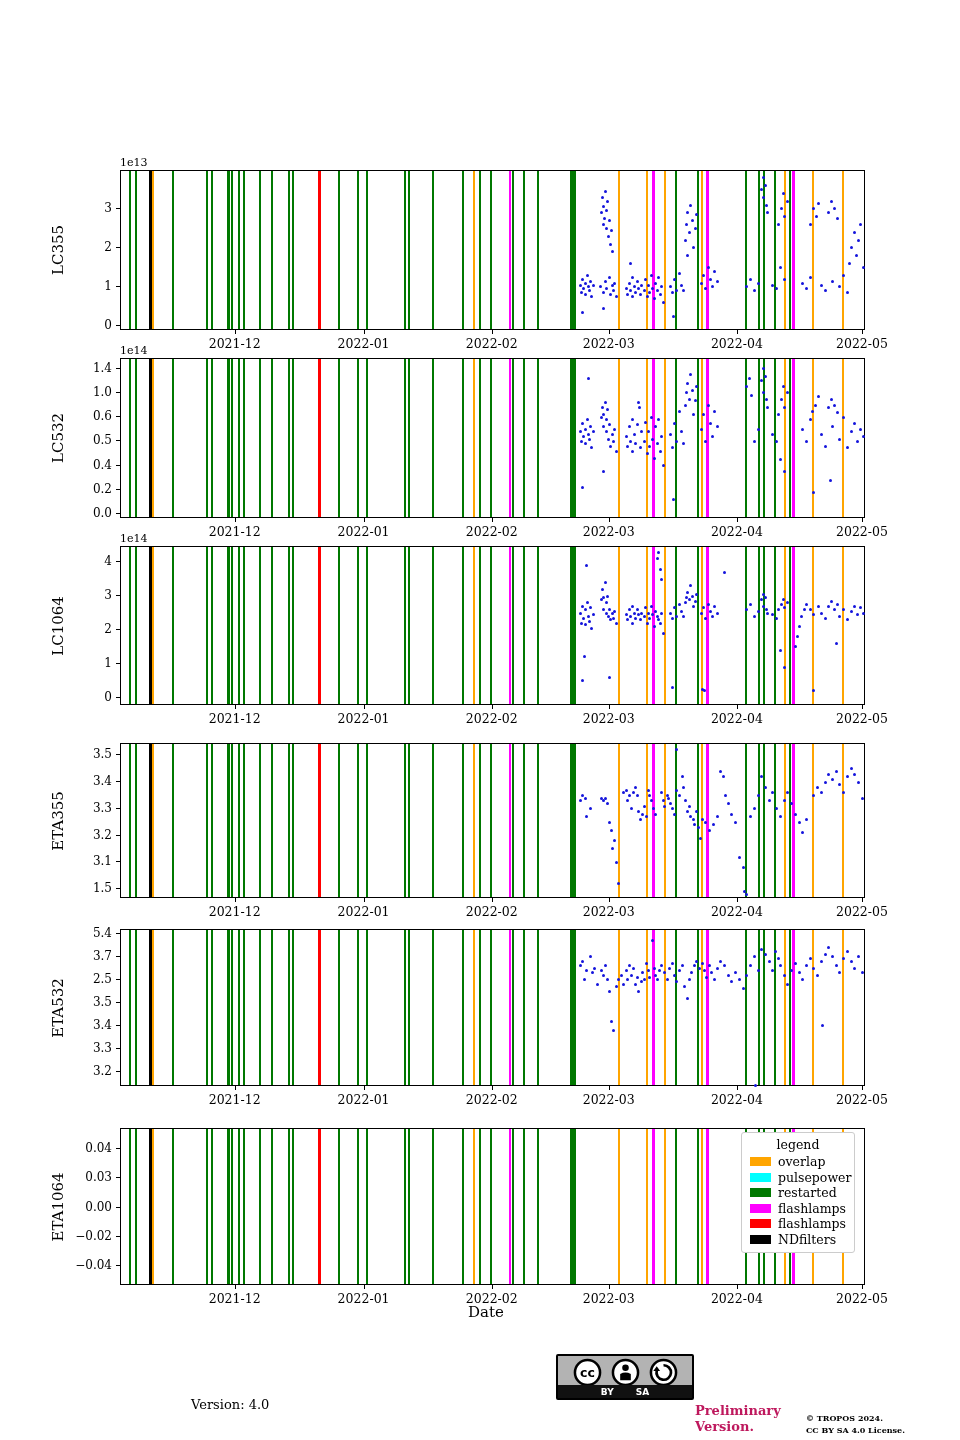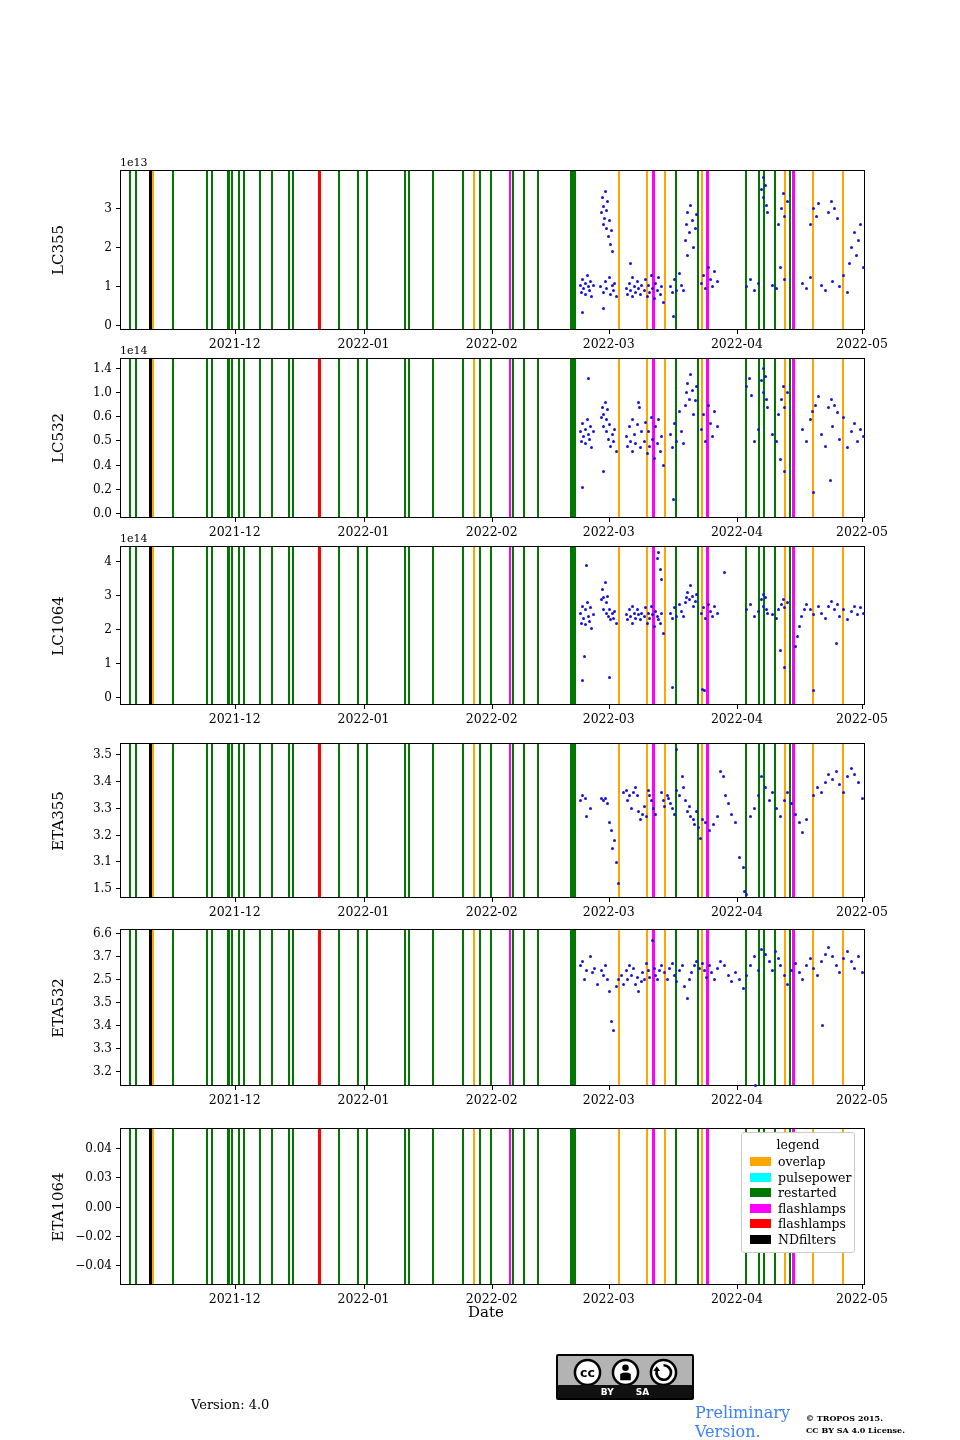--- a/index.html
+++ b/index.html
@@ -23,21 +23,21 @@
   .lg-swatch{width:21px;height:9px;margin-right:7px;flex:none;}
   .xlabel{position:absolute;font-size:15px;color:#000;}
   .footer-version{position:absolute;font-size:13px;color:#000;}
   .badge{position:absolute;width:138px;height:46px;background:#b3b3b3;
          border:2px solid #000;border-radius:2px;box-sizing:border-box;}
   .badge-strip{position:absolute;left:0;right:0;bottom:0;height:13px;background:#111;
          color:#fff;font-family:"DejaVu Sans",sans-serif;font-size:9px;font-weight:bold;
          display:flex;justify-content:center;gap:22px;align-items:center;}
   .badge-icons{position:absolute;top:2px;left:0;right:0;display:flex;
          justify-content:center;gap:9px;}
-  .prelim{position:absolute;color:#3b82f6;font-weight:normal;font-size:16px;line-height:1.2;}
+  .prelim{position:absolute;color:#be185d;font-weight:bold;font-size:13px;line-height:1.2;}
   .copyrt{position:absolute;color:#000;font-weight:bold;font-size:8px;line-height:1.5;}
 </style>
 </head>
 <body>
 
 <div id="figure">
   <div id="plots">
       <div class="axes" style="left:120px;top:170px;width:745px;height:160px;">
         <div class="evt" style="left:8.2px;width:2px;background:#007800;"></div>
         <div class="evt" style="left:14.2px;width:2px;background:#007800;"></div>
@@ -993,21 +993,21 @@
       <div class="ytl" style="left:72px;top:1040.9px;">3.3</div>
       <div class="tick" style="left:116px;top:1024.8px;width:4px;height:1px;"></div>
       <div class="ytl" style="left:72px;top:1017.8px;">3.4</div>
       <div class="tick" style="left:116px;top:1001.7px;width:4px;height:1px;"></div>
       <div class="ytl" style="left:72px;top:994.7px;">3.5</div>
       <div class="tick" style="left:116px;top:978.6px;width:4px;height:1px;"></div>
       <div class="ytl" style="left:72px;top:971.6px;">2.5</div>
       <div class="tick" style="left:116px;top:955.6px;width:4px;height:1px;"></div>
       <div class="ytl" style="left:72px;top:948.6px;">3.7</div>
       <div class="tick" style="left:116px;top:932.5px;width:4px;height:1px;"></div>
-      <div class="ytl" style="left:72px;top:925.5px;">6.6</div>
+      <div class="ytl" style="left:72px;top:925.5px;">5.4</div>
       <div class="tick" style="left:234.7px;top:1086px;width:1px;height:4px;"></div>
       <div class="xtl" style="left:199.7px;top:1092px;">2021-12</div>
       <div class="tick" style="left:363.6px;top:1086px;width:1px;height:4px;"></div>
       <div class="xtl" style="left:328.6px;top:1092px;">2022-01</div>
       <div class="tick" style="left:491.8px;top:1086px;width:1px;height:4px;"></div>
       <div class="xtl" style="left:456.8px;top:1092px;">2022-02</div>
       <div class="tick" style="left:608.7px;top:1086px;width:1px;height:4px;"></div>
       <div class="xtl" style="left:573.7px;top:1092px;">2022-03</div>
       <div class="tick" style="left:736.9px;top:1086px;width:1px;height:4px;"></div>
       <div class="xtl" style="left:701.9px;top:1092px;">2022-04</div>
@@ -1142,16 +1142,16 @@
       <span>SA</span>
     </div>
   </div>
 
   <div class="prelim" style="left:695px;top:1403px;">
     <div>Preliminary</div>
     <div>Version.</div>
   </div>
 
   <div class="copyrt" style="left:806px;top:1412px;">
-    <div>© TROPOS 2015.</div>
+    <div>© TROPOS 2024.</div>
     <div>CC BY SA 4.0 License.</div>
   </div>
 </div>
 
 </body></html>

